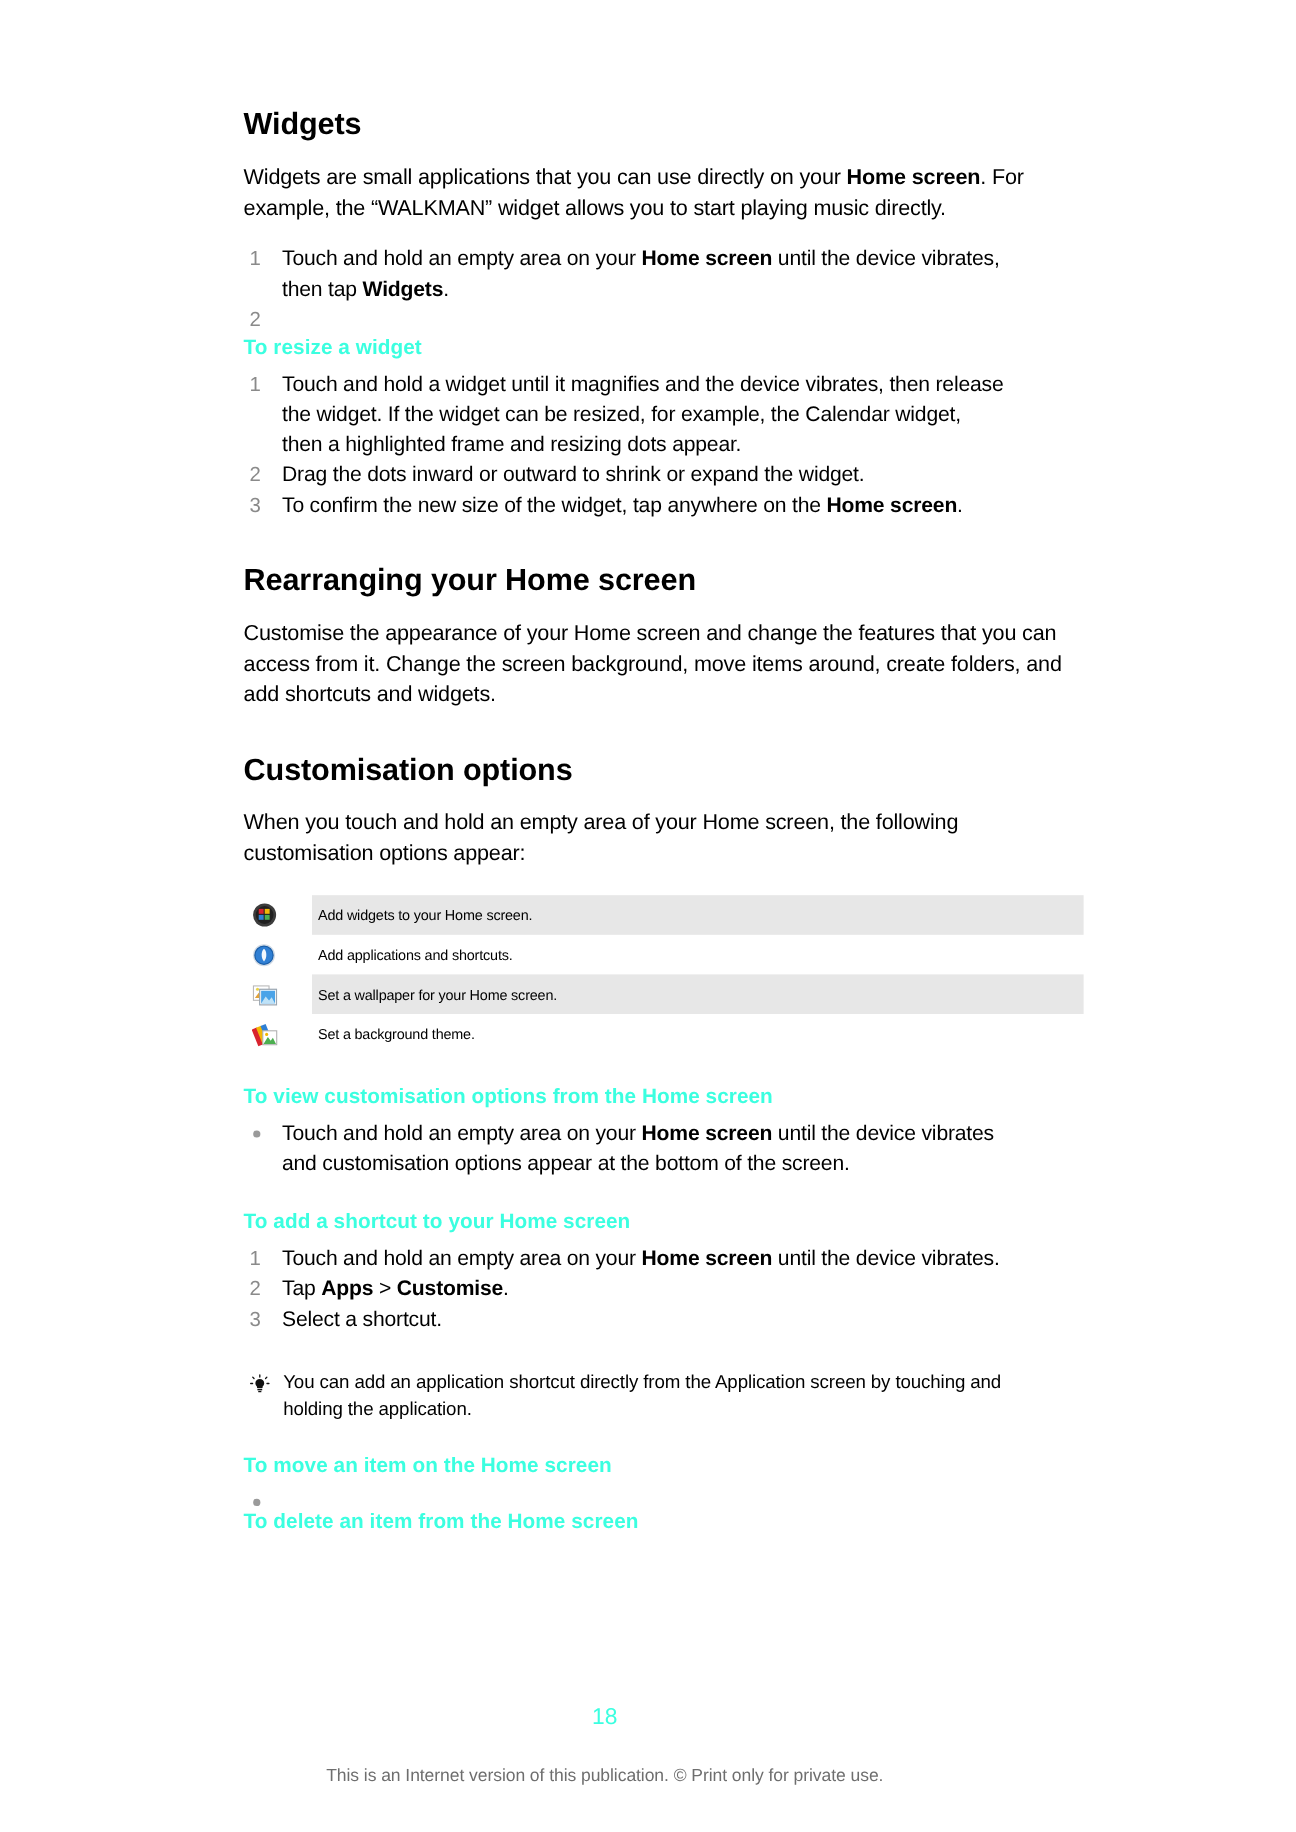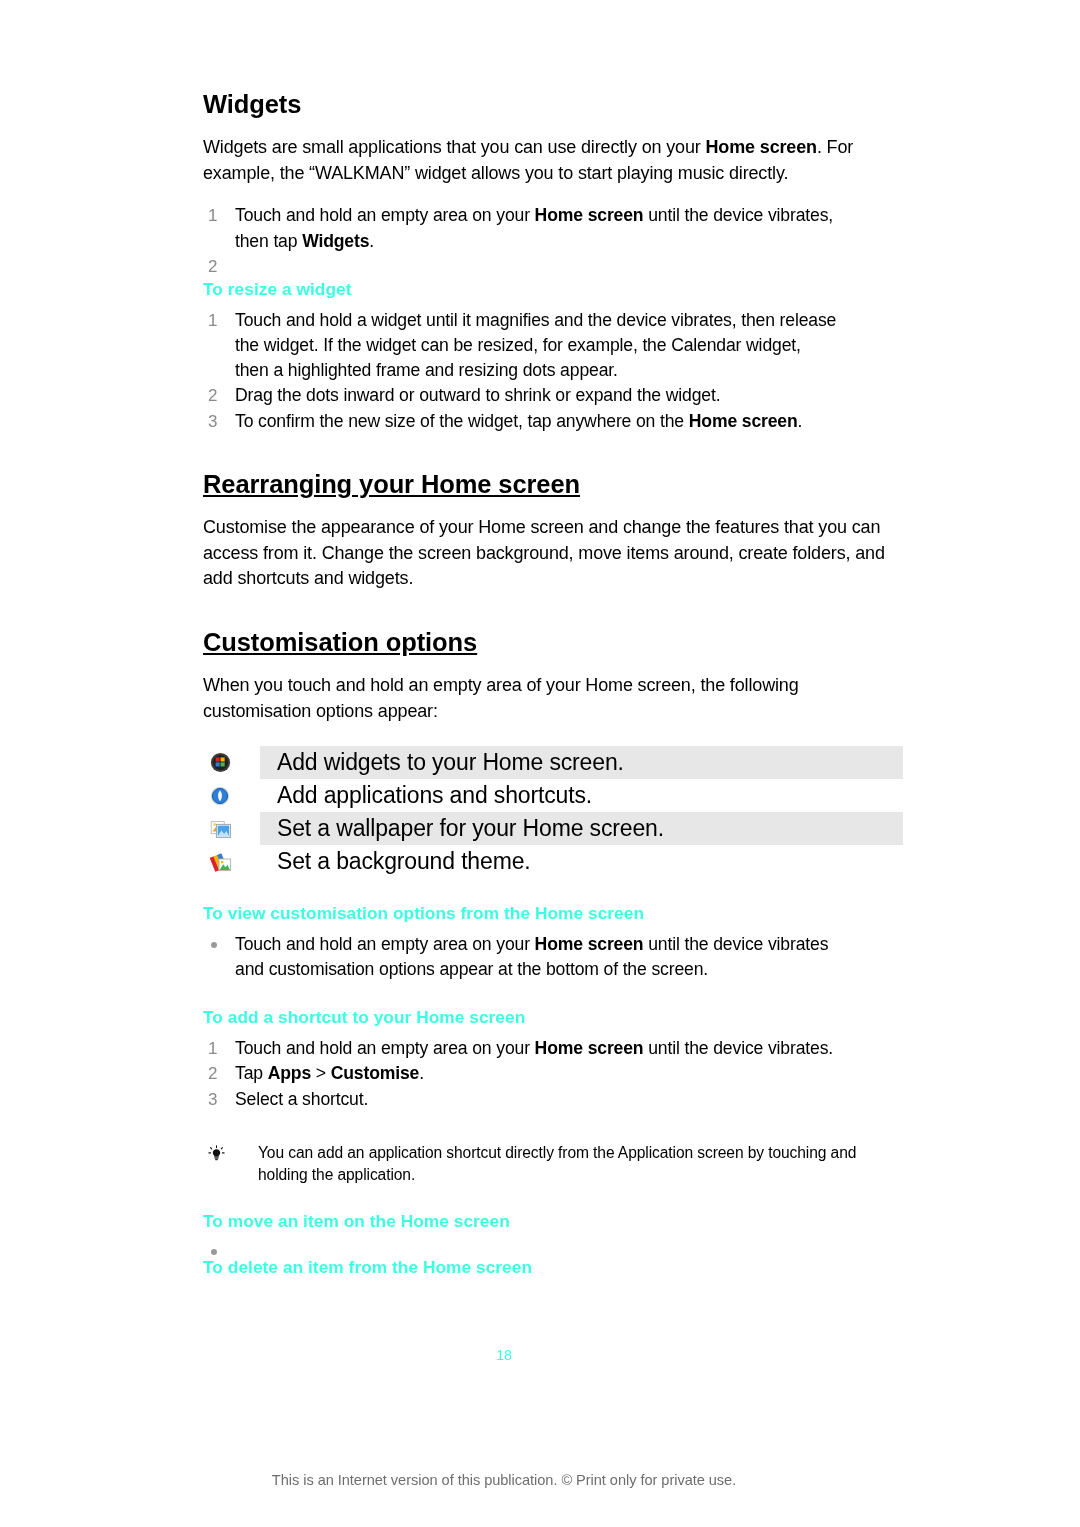--- a/index.html
+++ b/index.html
@@ -31,21 +31,21 @@
   }
 
   h1.section-title {
     font-size: 25.5px;
     font-weight: bold;
     letter-spacing: -0.1px;
     margin: 0 0 16px 0;
     line-height: 1.15;
     color: #000;
   }
-  h1.section-title.spaced-top { margin-top: 36px; text-decoration: underline; }
+  h1.section-title.spaced-top { margin-top: 36px; }
 
   p.body-text {
     font-size: 18px;
     line-height: 25.5px;
     margin: 0 0 17px 0;
     color: #000;
     letter-spacing: -0.15px;
   }
 
   h2.proc-title {
@@ -121,56 +121,55 @@
     flex: 0 0 57px;
     display: flex;
     align-items: center;
     justify-content: flex-start;
     padding-left: 7px;
     box-sizing: border-box;
   }
   .opt-label {
     position: relative;
     z-index: 2;
-    font-size: 23px;
+    font-size: 12px;
     letter-spacing: -0.15px;
     color: #000;
-    padding-left: 17px;
+    padding-left: 5px;
   }
 
   
   .ico { display:block; }
 
   
   .tip {
     display: flex;
     margin: 30px 0 0 0;
     padding-left: 5px;
-    gap: 22px;
   }
   .tip .tip-icon {
     flex: 0 0 28px;
     padding-top: 3px;
   }
   .tip .tip-text {
     font-size: 15.6px;
     line-height: 22px;
     letter-spacing: -0.1px;
     color: #000;
   }
 
   
   .page-number {
     position: absolute;
     left: 0;
     right: 0;
-    top: 1347px;
+    top: 1421px;
     text-align: center;
     color: #3BFFE0;
-    font-size: 14px;
+    font-size: 19px;
   }
   .footer-note {
     position: absolute;
     left: 0;
     right: 0;
     top: 1472px;
     text-align: center;
     color: #6e6e6e;
     font-size: 14.6px;
     letter-spacing: -0.05px;

